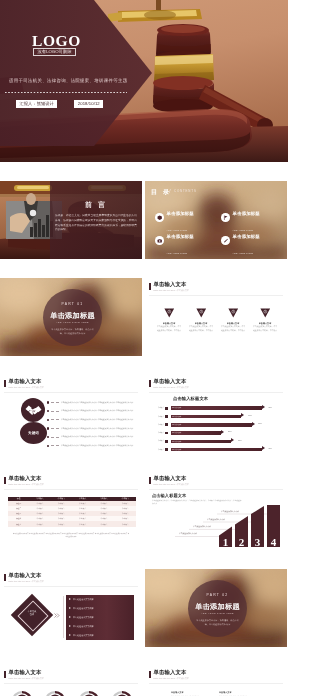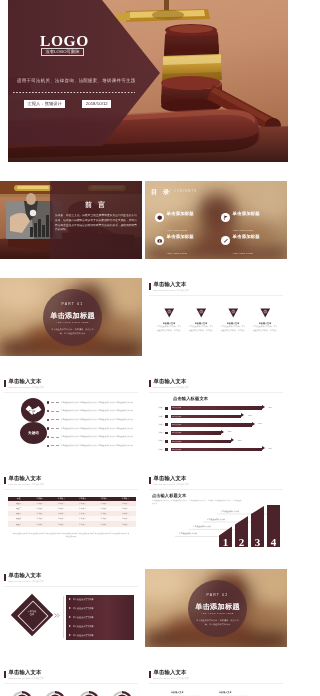--- a/index.html
+++ b/index.html
@@ -2,21 +2,21 @@
 <html><head>
 <meta charset="utf-8">
 <title>PPT</title>
 <style>
 html,body{margin:0;padding:0;background:#ffffff;}
 body{width:290px;height:696px;overflow:hidden;
   font-family:"Liberation Sans","DejaVu Sans",sans-serif;
   -webkit-font-smoothing:antialiased;}
 .deck{width:290px;display:flex;flex-wrap:wrap;}
 .slide{position:relative;overflow:hidden;background:#fff;box-sizing:border-box;}
-.s-full{width:300px;height:162px;margin:0 2px 3px 8px;}
+.s-full{width:300px;height:162px;margin:0 2px 3px 0;}
 .s-half{width:142px;height:78px;margin:16px 0 3px 0;}
 .s-half.right{margin-left:3px;}
 
 
 .cover-art{position:absolute;inset:0;width:288px;height:162px;}
 .cover-overlay{position:absolute;left:0;top:0;width:288px;height:162px;
   background:linear-gradient(100deg,rgba(72,31,38,.95) 0%,rgba(94,43,49,.88) 100%);
   clip-path:polygon(0 0, 94px 0, 152px 73px, 94px 146px, 0 146px);}
 .cover-logo{position:absolute;left:32px;top:33px;font-family:"Liberation Serif","DejaVu Serif",serif;
   font-size:15.5px;font-weight:bold;color:#fff;letter-spacing:.6px;line-height:1;}

